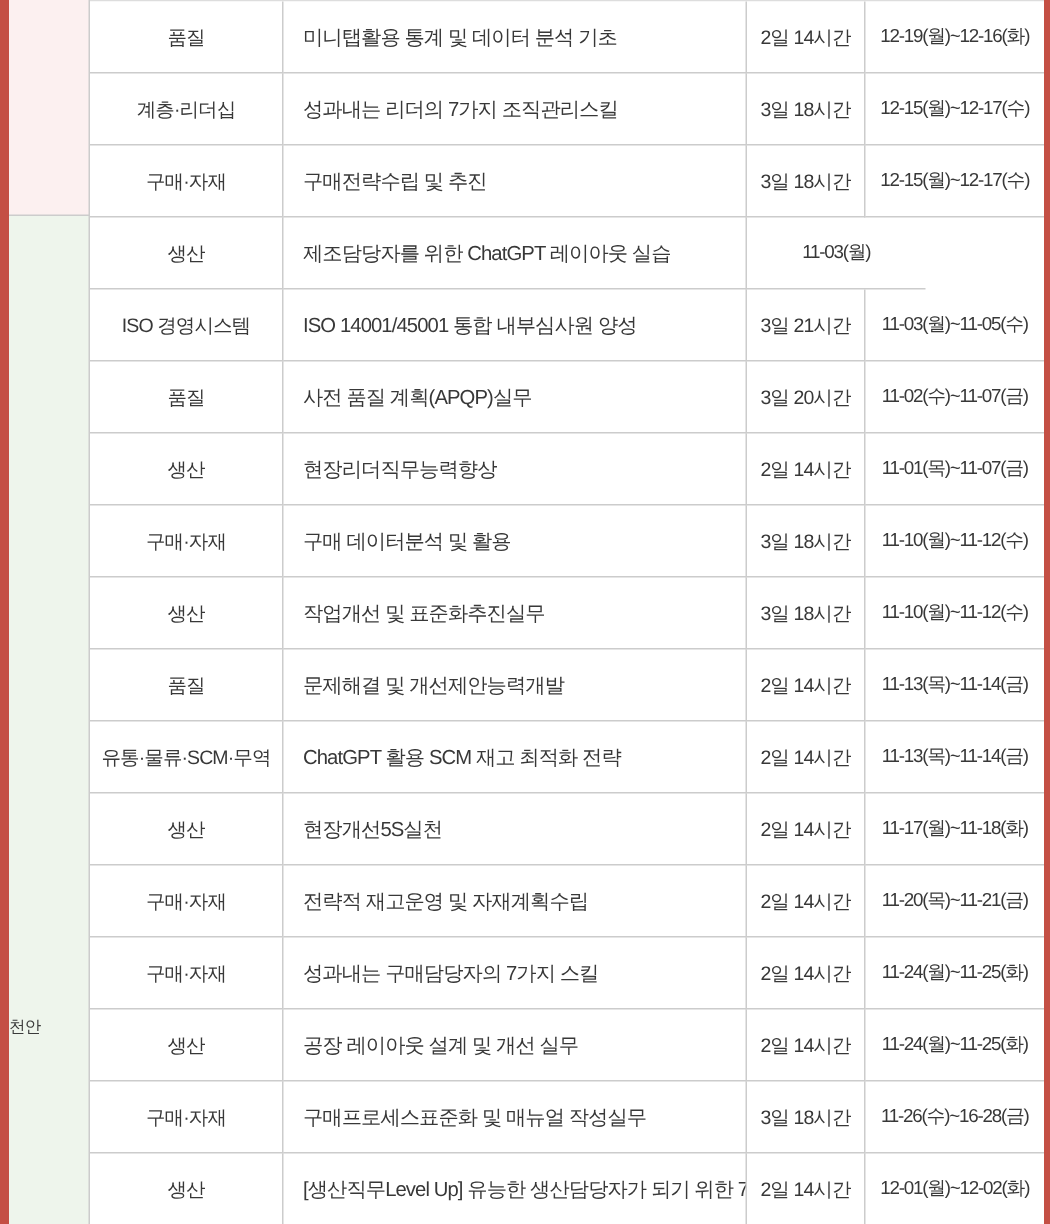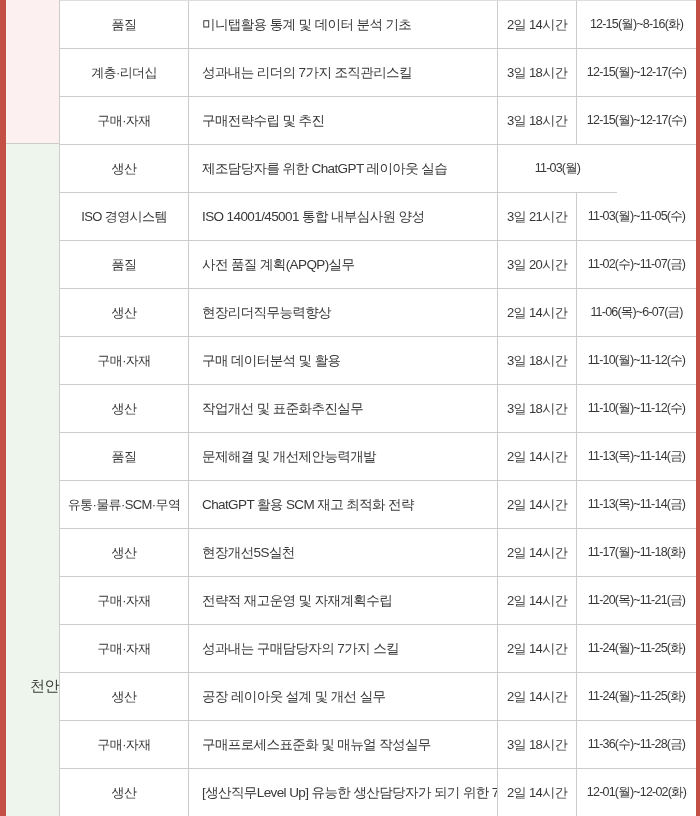--- a/index.html
+++ b/index.html
@@ -40,22 +40,22 @@
   .region-cheonan {
     top: 144px;
     height: 672px;
     background: var(--region-cheonan-bg, #eef5ec);
   }
   .region-label {
     position: absolute;
     top: 533px;
     left: 0;
     width: 100%;
-    text-align: right;
-    font-size: 15px;
+    text-align: left;
+    font-size: 11px;
     letter-spacing: -0.5px;
     color: #3a3a3a;
   }
 
   .rows {
     position: absolute;
     left: 60px;
     top: 0;
     width: 636px;
     height: 642px;
@@ -97,21 +97,21 @@
 
   <div class="region-cell region-cheonan">
     <span class="region-label">천안</span>
   </div>
 
   <div class="rows">
     <div class="row">
       <div class="cell cat">품질</div>
       <div class="cell title">미니탭활용 통계 및 데이터 분석 기초</div>
       <div class="cell dur">2일 14시간</div>
-      <div class="cell date">12-15(월)~8-16(화)</div>
+      <div class="cell date">12-19(월)~12-16(화)</div>
     </div>
 
     <div class="row">
       <div class="cell cat">계층·리더십</div>
       <div class="cell title">성과내는 리더의 7가지 조직관리스킬</div>
       <div class="cell dur">3일 18시간</div>
       <div class="cell date">12-15(월)~12-17(수)</div>
     </div>
 
     <div class="row">
@@ -138,21 +138,21 @@
       <div class="cell cat">품질</div>
       <div class="cell title">사전 품질 계획(APQP)실무</div>
       <div class="cell dur">3일 20시간</div>
       <div class="cell date">11-02(수)~11-07(금)</div>
     </div>
 
     <div class="row">
       <div class="cell cat">생산</div>
       <div class="cell title">현장리더직무능력향상</div>
       <div class="cell dur">2일 14시간</div>
-      <div class="cell date">11-06(목)~6-07(금)</div>
+      <div class="cell date">11-01(목)~11-07(금)</div>
     </div>
 
     <div class="row">
       <div class="cell cat">구매·자재</div>
       <div class="cell title">구매 데이터분석 및 활용</div>
       <div class="cell dur">3일 18시간</div>
       <div class="cell date">11-10(월)~11-12(수)</div>
     </div>
 
     <div class="row">
@@ -201,21 +201,21 @@
       <div class="cell cat">생산</div>
       <div class="cell title">공장 레이아웃 설계 및 개선 실무</div>
       <div class="cell dur">2일 14시간</div>
       <div class="cell date">11-24(월)~11-25(화)</div>
     </div>
 
     <div class="row">
       <div class="cell cat">구매·자재</div>
       <div class="cell title">구매프로세스표준화 및 매뉴얼 작성실무</div>
       <div class="cell dur">3일 18시간</div>
-      <div class="cell date">11-36(수)~11-28(금)</div>
+      <div class="cell date">11-26(수)~16-28(금)</div>
     </div>
 
     <div class="row">
       <div class="cell cat">생산</div>
       <div class="cell title">[생산직무Level Up] 유능한 생산담당자가 되기 위한 7가지 스킬</div>
       <div class="cell dur">2일 14시간</div>
       <div class="cell date">12-01(월)~12-02(화)</div>
     </div>
   </div>
 

